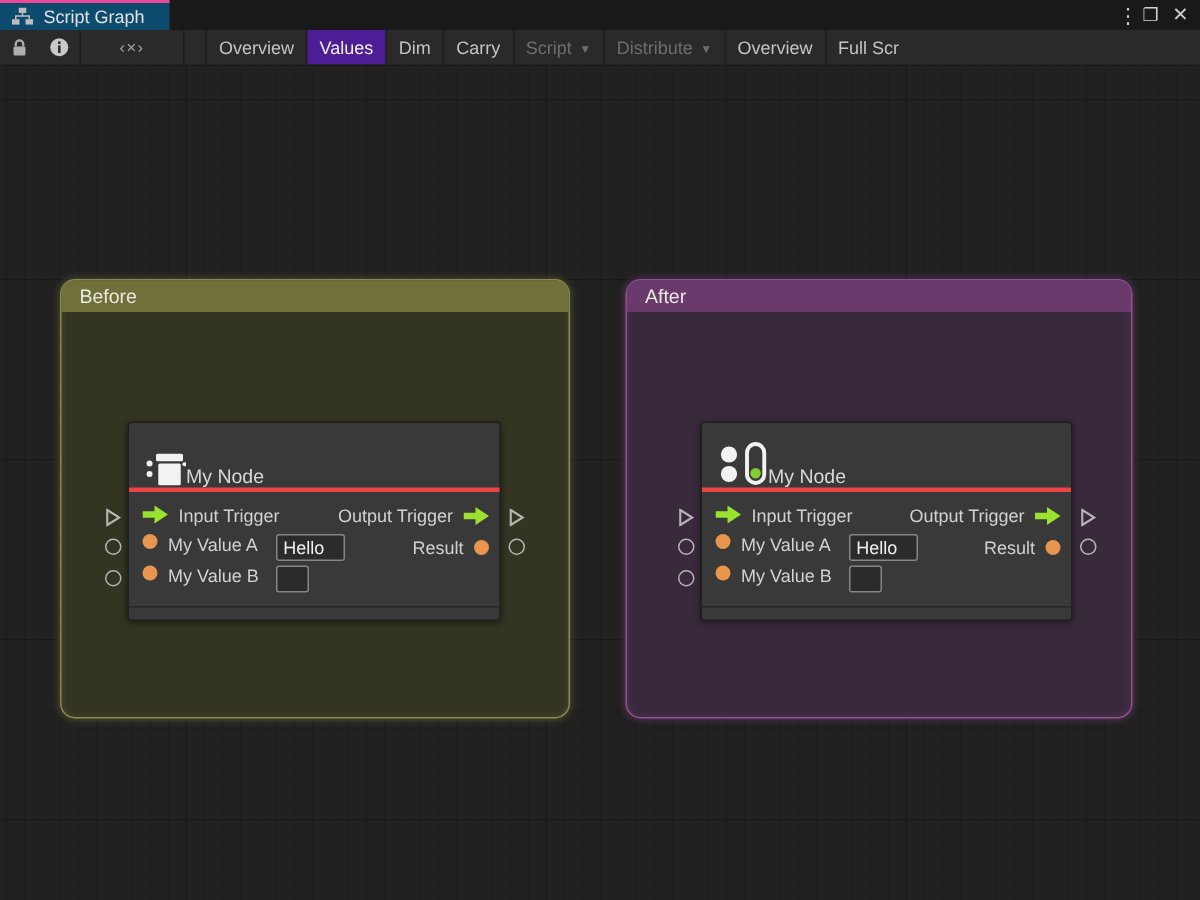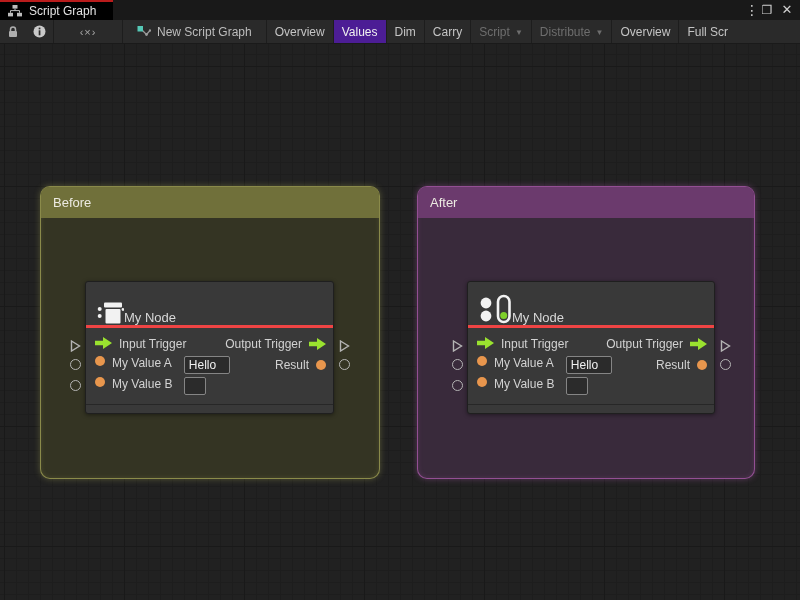--- a/index.html
+++ b/index.html
@@ -3,21 +3,21 @@
 <meta charset="utf-8">
 <style>
   html,body{margin:0;padding:0;background:#111;}
   .window{position:relative;width:800px;height:600px;overflow:hidden;
     font-family:"Liberation Sans","DejaVu Sans",sans-serif;
     background:#212121;color:#c8c8c8;-webkit-font-smoothing:antialiased;}
 
   
   .titlebar{position:absolute;left:0;top:0;width:800px;height:20px;background:#191919;
     display:flex;align-items:stretch;}
-  .tab{width:113px;background:#000000;border-top:2px solid #b91c1c;display:flex;
+  .tab{width:113px;background:#0c4a6e;border-top:2px solid #ec4899;display:flex;
     align-items:center;gap:7px;padding-left:8px;box-sizing:border-box;}
   .tab-label{font-size:12px;color:#e2e2e2;}
   .titlebar-right{margin-left:auto;display:flex;align-items:center;gap:4px;padding-right:5px;}
   .tb-ctl{color:#cfcfcf;font-size:13px;width:16px;text-align:center;line-height:18px;cursor:default;}
   .tb-ctl.menu{font-size:14px;width:10px;}
   .tb-ctl.max{font-size:12px;}
 
   
   .toolbar{position:absolute;left:0;top:20px;width:800px;height:24px;background:#2a2a2a;
     display:flex;align-items:stretch;font-size:12px;white-space:nowrap;overflow:hidden;
@@ -44,21 +44,21 @@
     background-image:
       linear-gradient(#191919 1px,transparent 1px),
       linear-gradient(90deg,#191919 1px,transparent 1px),
       linear-gradient(#1d1d1d 1px,transparent 1px),
       linear-gradient(90deg,#1d1d1d 1px,transparent 1px);
     background-size:120px 120px,120px 120px,12px 12px,12px 12px;
     background-position:4px 22px,4px 22px,4px 22px,4px 22px;}
 
   
   .group{position:absolute;border-radius:10px;box-sizing:border-box;}
-  .group-header{height:31px;border-radius:8px 8px 0 0;display:flex;align-items:center;
+  .group-header{height:21px;border-radius:8px 8px 0 0;display:flex;align-items:center;
     padding-left:12px;font-size:13px;color:#eceae2;}
   .group.before{left:40px;top:142px;width:340px;height:293px;background:#343423;
     border:1.5px solid rgba(185,185,95,.65);
     box-shadow:0 0 6px rgba(185,185,95,.35), inset 0 0 5px rgba(185,185,95,.18);}
   .group.before .group-header{background:#70703a;}
   .group.after{left:417px;top:142px;width:338px;height:293px;background:#392a3b;
     border:1.5px solid rgba(195,100,195,.65);
     box-shadow:0 0 6px rgba(195,100,195,.35), inset 0 0 5px rgba(195,100,195,.18);
     color:#f0e6f0;}
   .group.after .group-header{background:#6b3a6d;}
@@ -126,29 +126,20 @@
       <svg width="13" height="13" viewBox="0 0 13 13">
         <circle cx="6.5" cy="6.5" r="6" fill="#c9c9c9"></circle>
         <rect x="5.7" y="2.6" width="1.7" height="1.7" fill="#2a2a2a"></rect>
         <rect x="5.7" y="5.3" width="1.7" height="5" fill="#2a2a2a"></rect>
       </svg>
     </div>
     <div class="tsep"></div>
     <div class="code-toggle">‹×›</div>
     <div class="tsep"></div>
 
-    <div class="newgraph">
-      <svg width="14" height="14" viewBox="0 0 14 14">
-        <path d="M4.5 4.5 L9.5 9.5 L13 5.5" stroke="#9a9a9a" stroke-width="1.2" fill="none"></path>
-        <circle cx="9.5" cy="9.5" r="1.4" fill="#9a9a9a"></circle>
-        <circle cx="13" cy="5.5" r="1.2" fill="#9a9a9a"></circle>
-        <rect x="0.5" y="1" width="5.5" height="5.5" fill="#55c8b6"></rect>
-      </svg>
-      <span>New Script Graph</span>
-    </div>
 
 
     <div class="btn-strip">
       <div class="tsep"></div>
       <div class="tbtn">Overview</div>
       <div class="tsep"></div>
       <div class="tbtn active">Values</div>
       <div class="tsep"></div>
       <div class="tbtn">Dim</div>
       <div class="tsep"></div>

